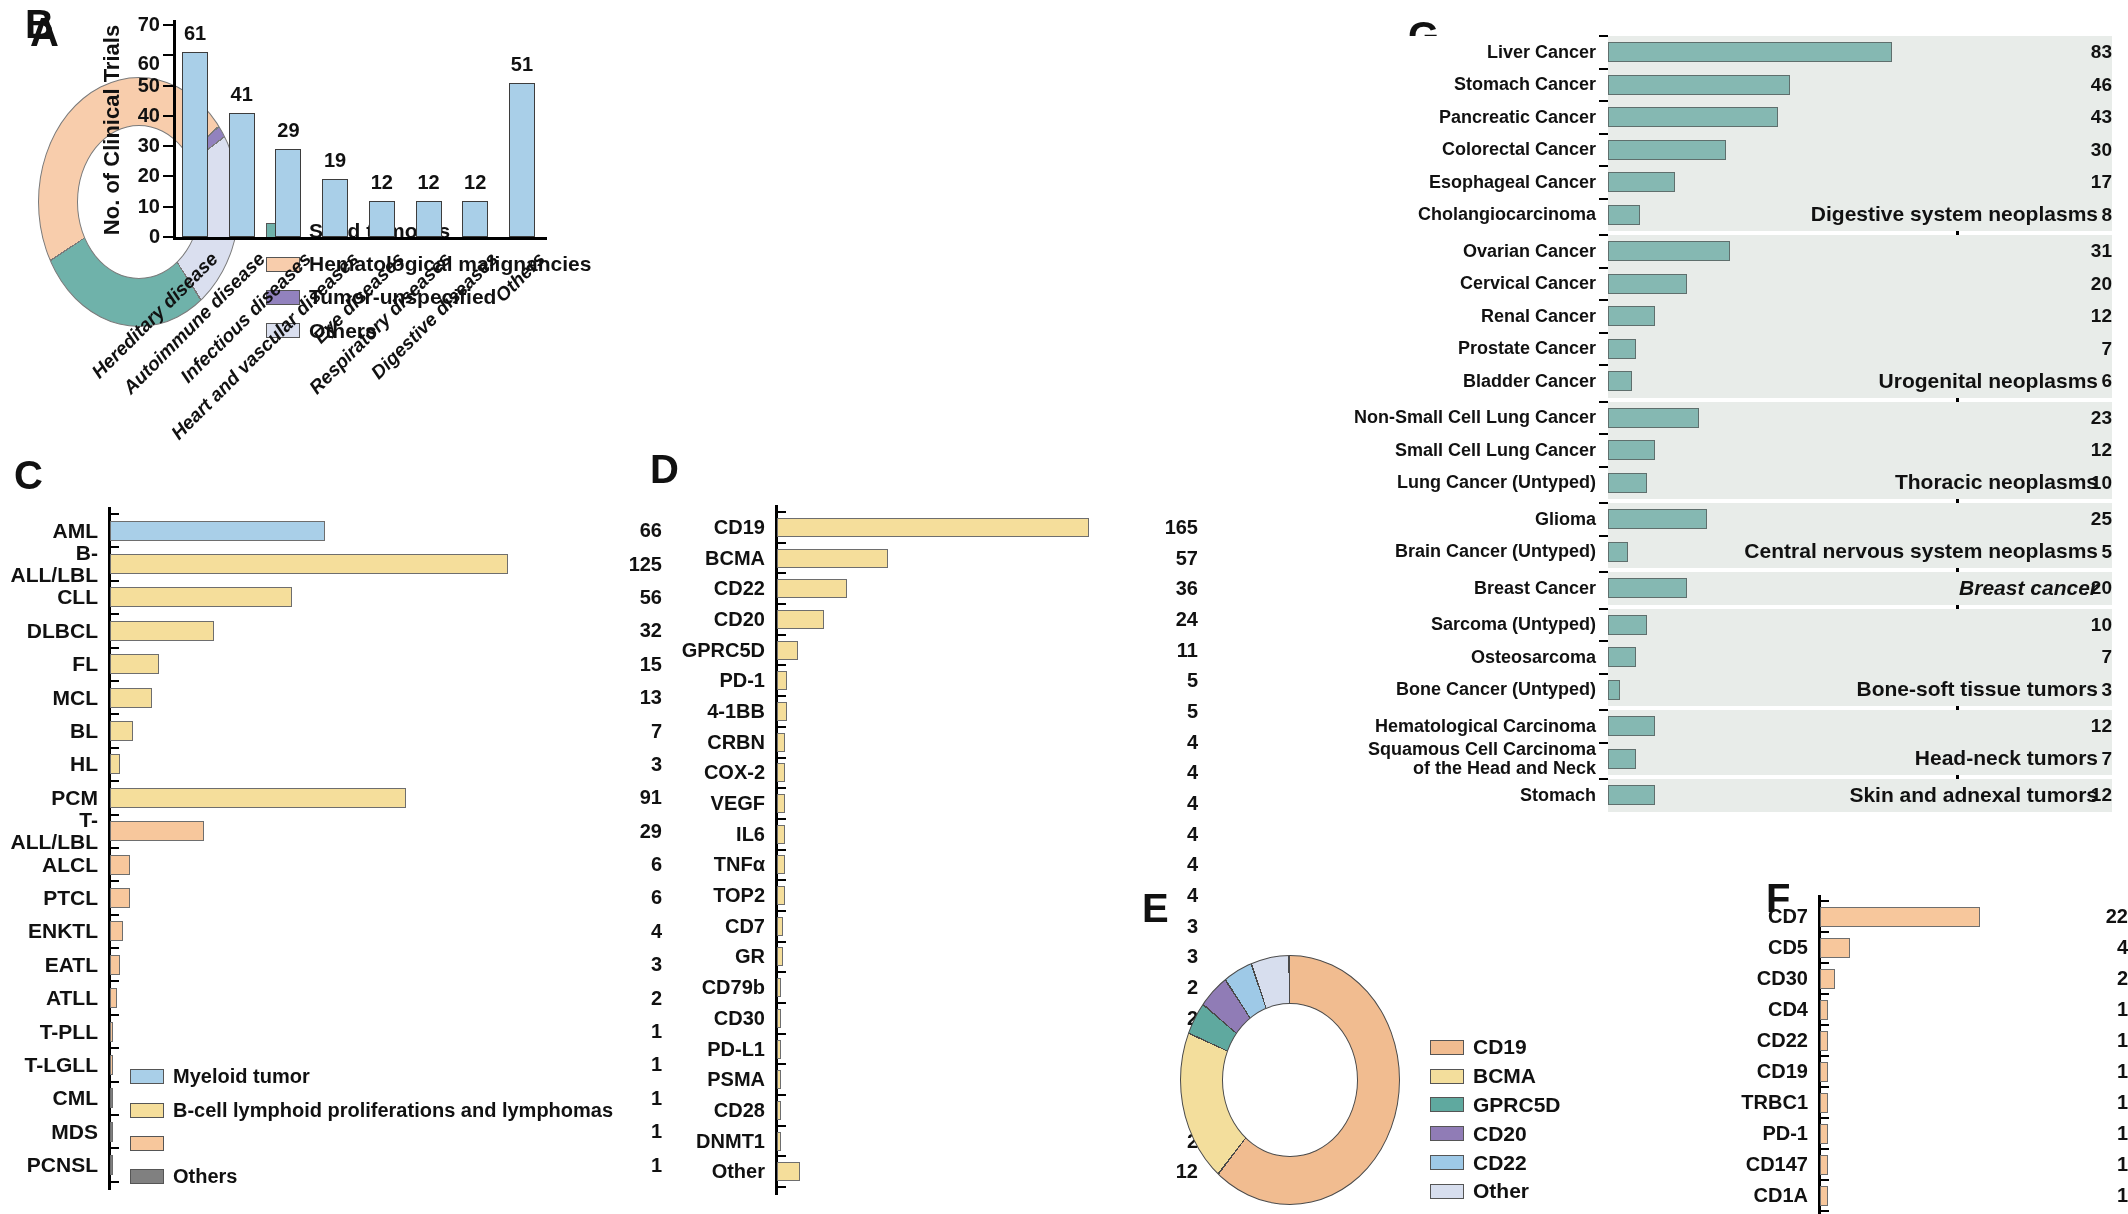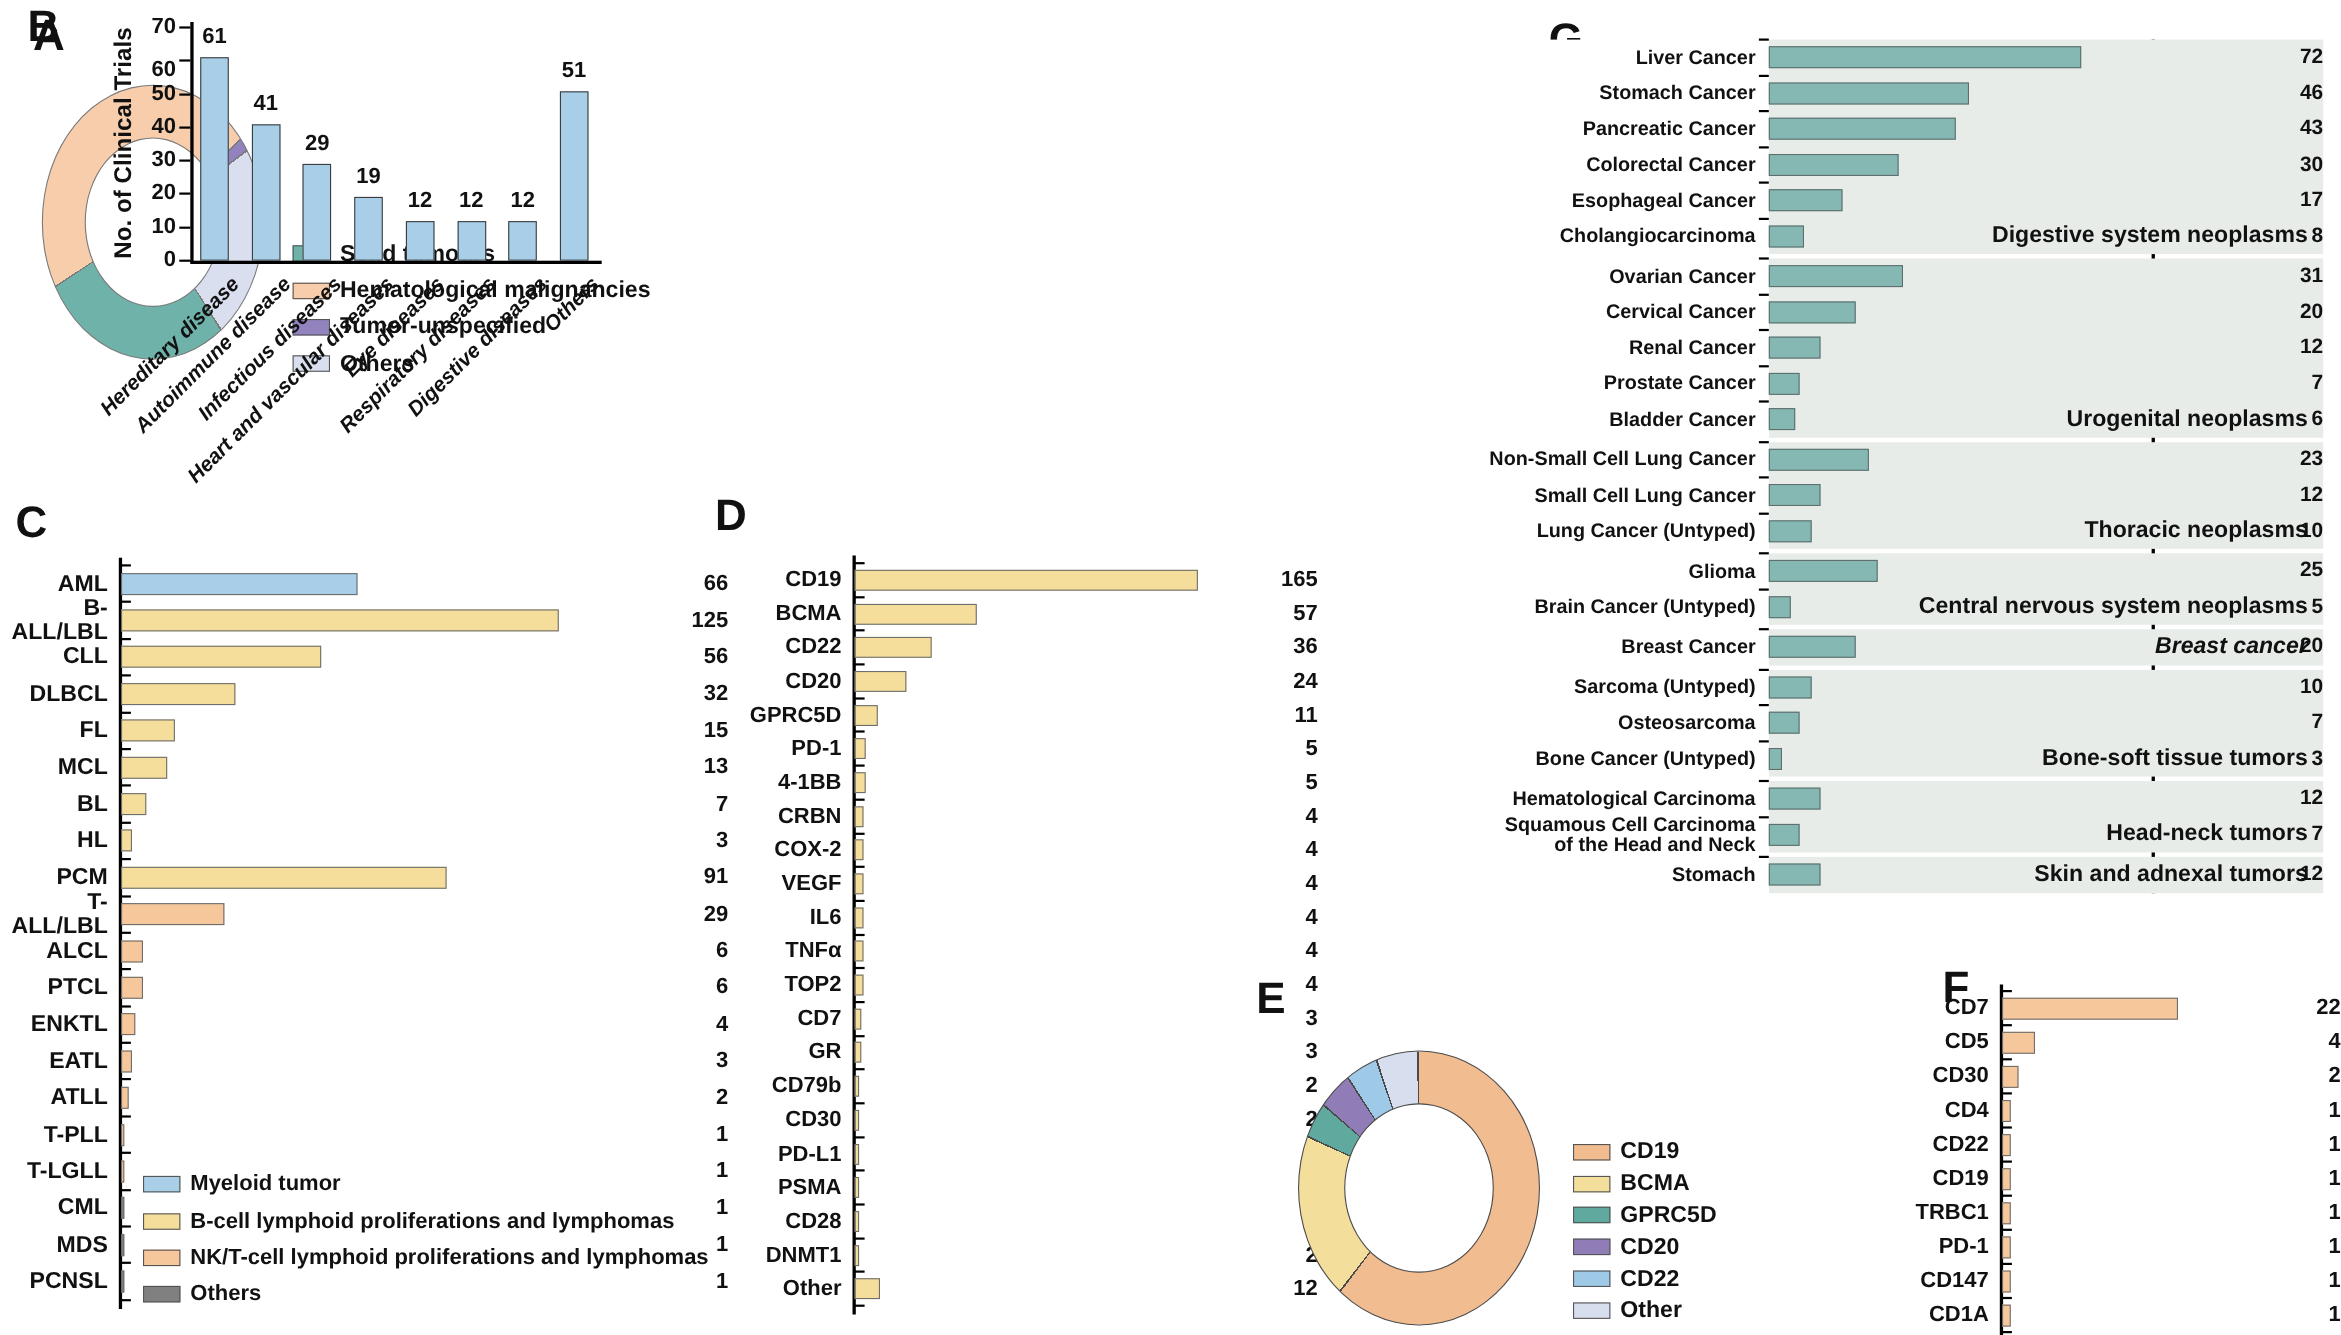--- a/index.html
+++ b/index.html
@@ -324,21 +324,20 @@
         <div class="legend-item">
           <div class="sw" style="background: rgb(169, 207, 232);"></div>
           <span class="legend-label">Myeloid tumor</span>
         </div>
         <div class="legend-item">
           <div class="sw" style="background: rgb(245, 222, 155);"></div>
           <span class="legend-label">B-cell lymphoid proliferations and lymphomas</span>
         </div>
         <div class="legend-item">
           <div class="sw" style="background: rgb(247, 199, 156);"></div>
-          <span class="legend-label">NK/T-cell lymphoid proliferations and lymphomas</span>
         </div>
         <div class="legend-item">
           <div class="sw" style="background: rgb(128, 128, 128);"></div>
           <span class="legend-label">Others</span>
         </div>
       </div>
   </div>
 
   <div id="panelD" class="panel">
     <div class="pletter" style="left:10px;top:2px;">D</div>
@@ -614,21 +613,21 @@
   <div id="panelG" class="panel">
     <div class="pletter" style="left:58px;top:0px;">G</div>
     <div id="axisG" class="vaxis"></div>
     <div id="chartG" class="hchart ticks-left">
         <div class="ggroup">
           <div class="hrow">
             <div class="hlabel">Liver Cancer</div>
             <div class="hbars">
               <div class="bar" style="width: 60%; background: rgb(133, 184, 178); border-color: rgb(95, 111, 109);"></div>
             </div>
-            <span class="val">72</span>
+            <span class="val">83</span>
           </div>
           <div class="hrow">
             <div class="hlabel">Stomach Cancer</div>
             <div class="hbars">
               <div class="bar" style="width: 38.3333%; background: rgb(133, 184, 178); border-color: rgb(95, 111, 109);"></div>
             </div>
             <span class="val">46</span>
           </div>
           <div class="hrow">
             <div class="hlabel">Pancreatic Cancer</div>

